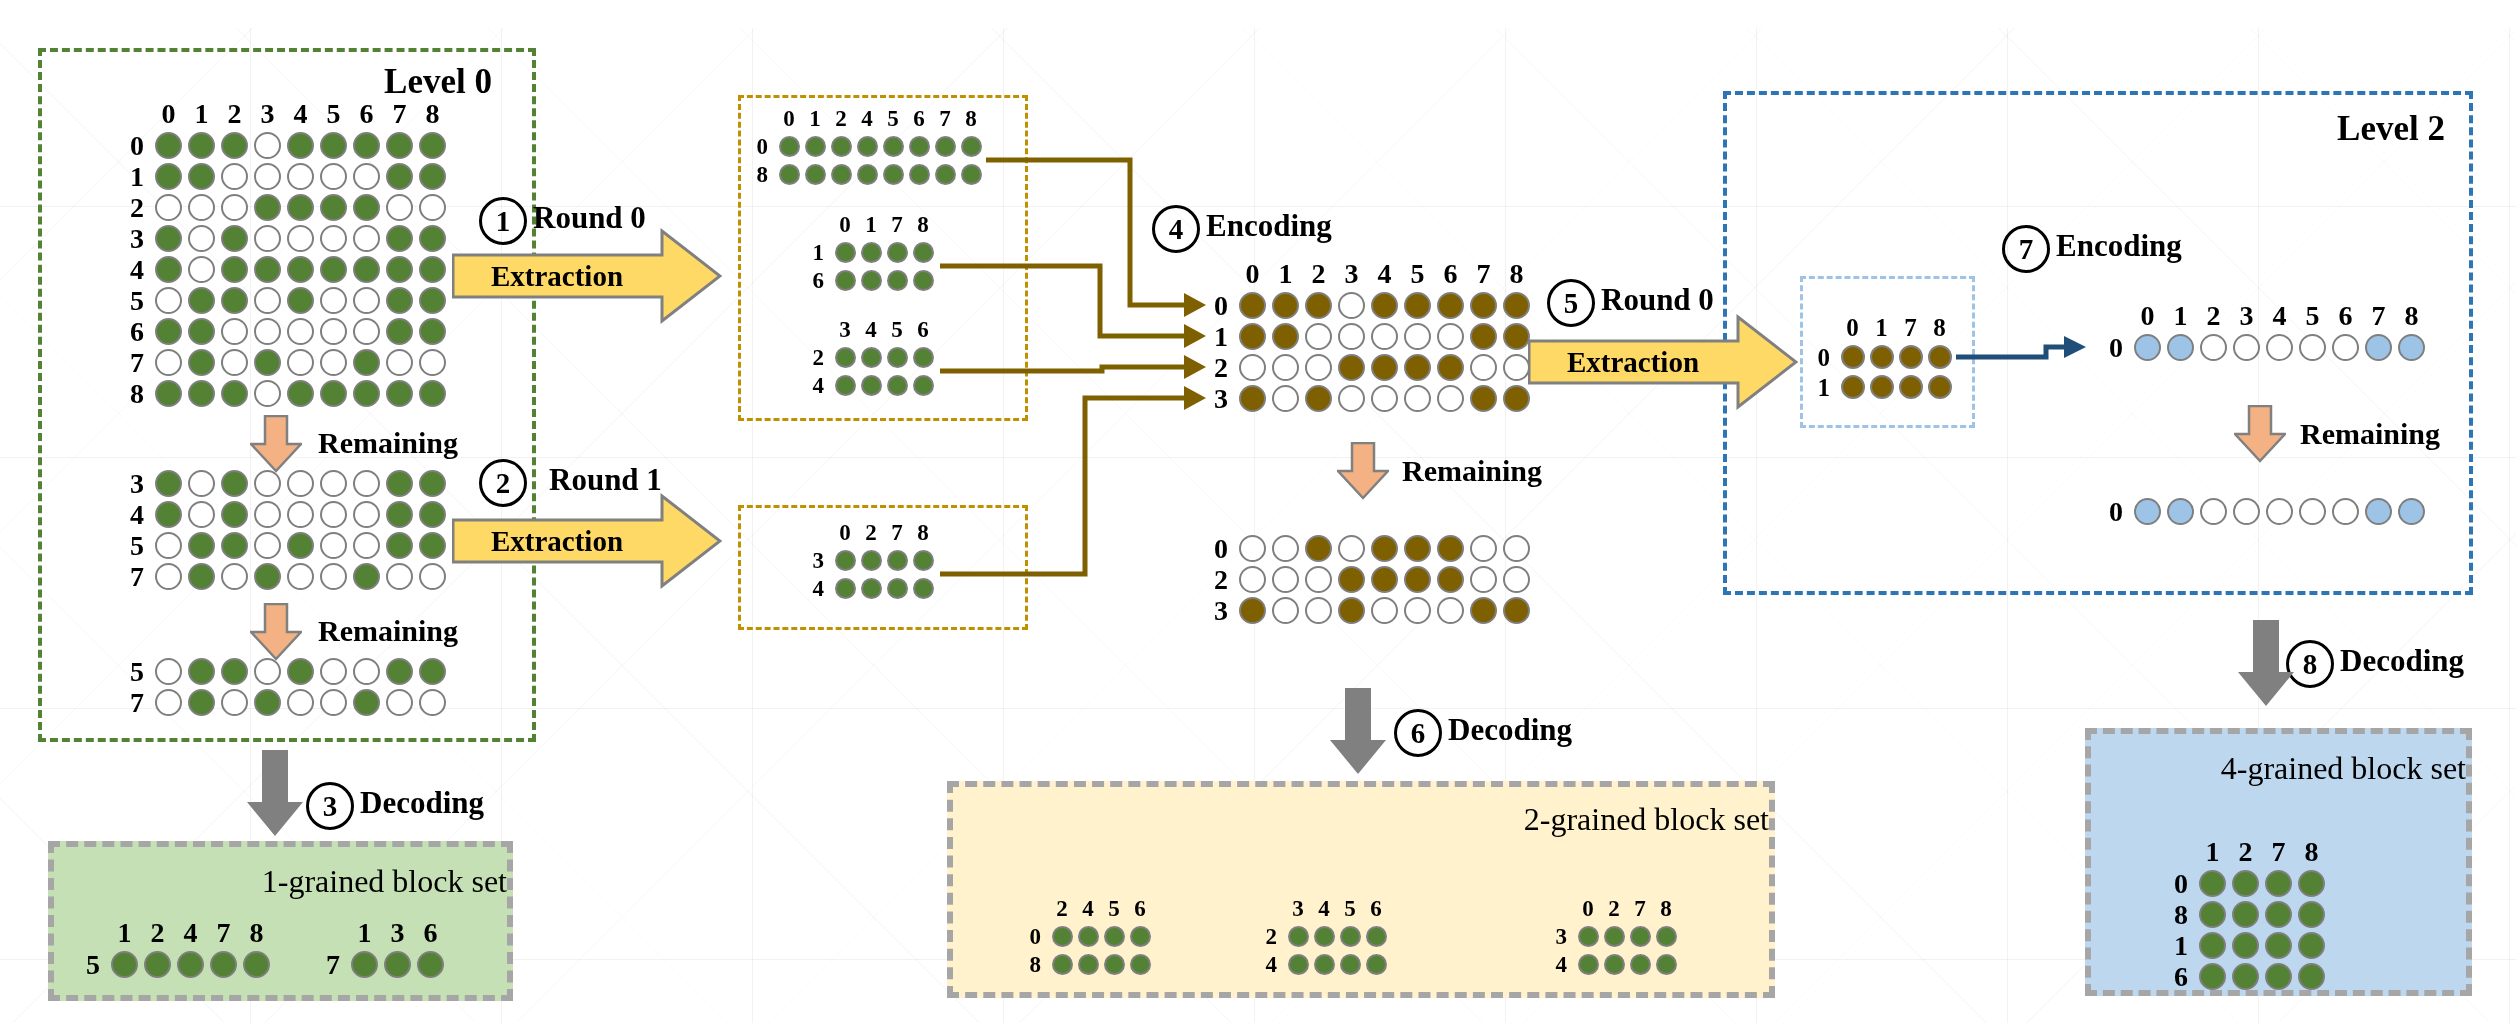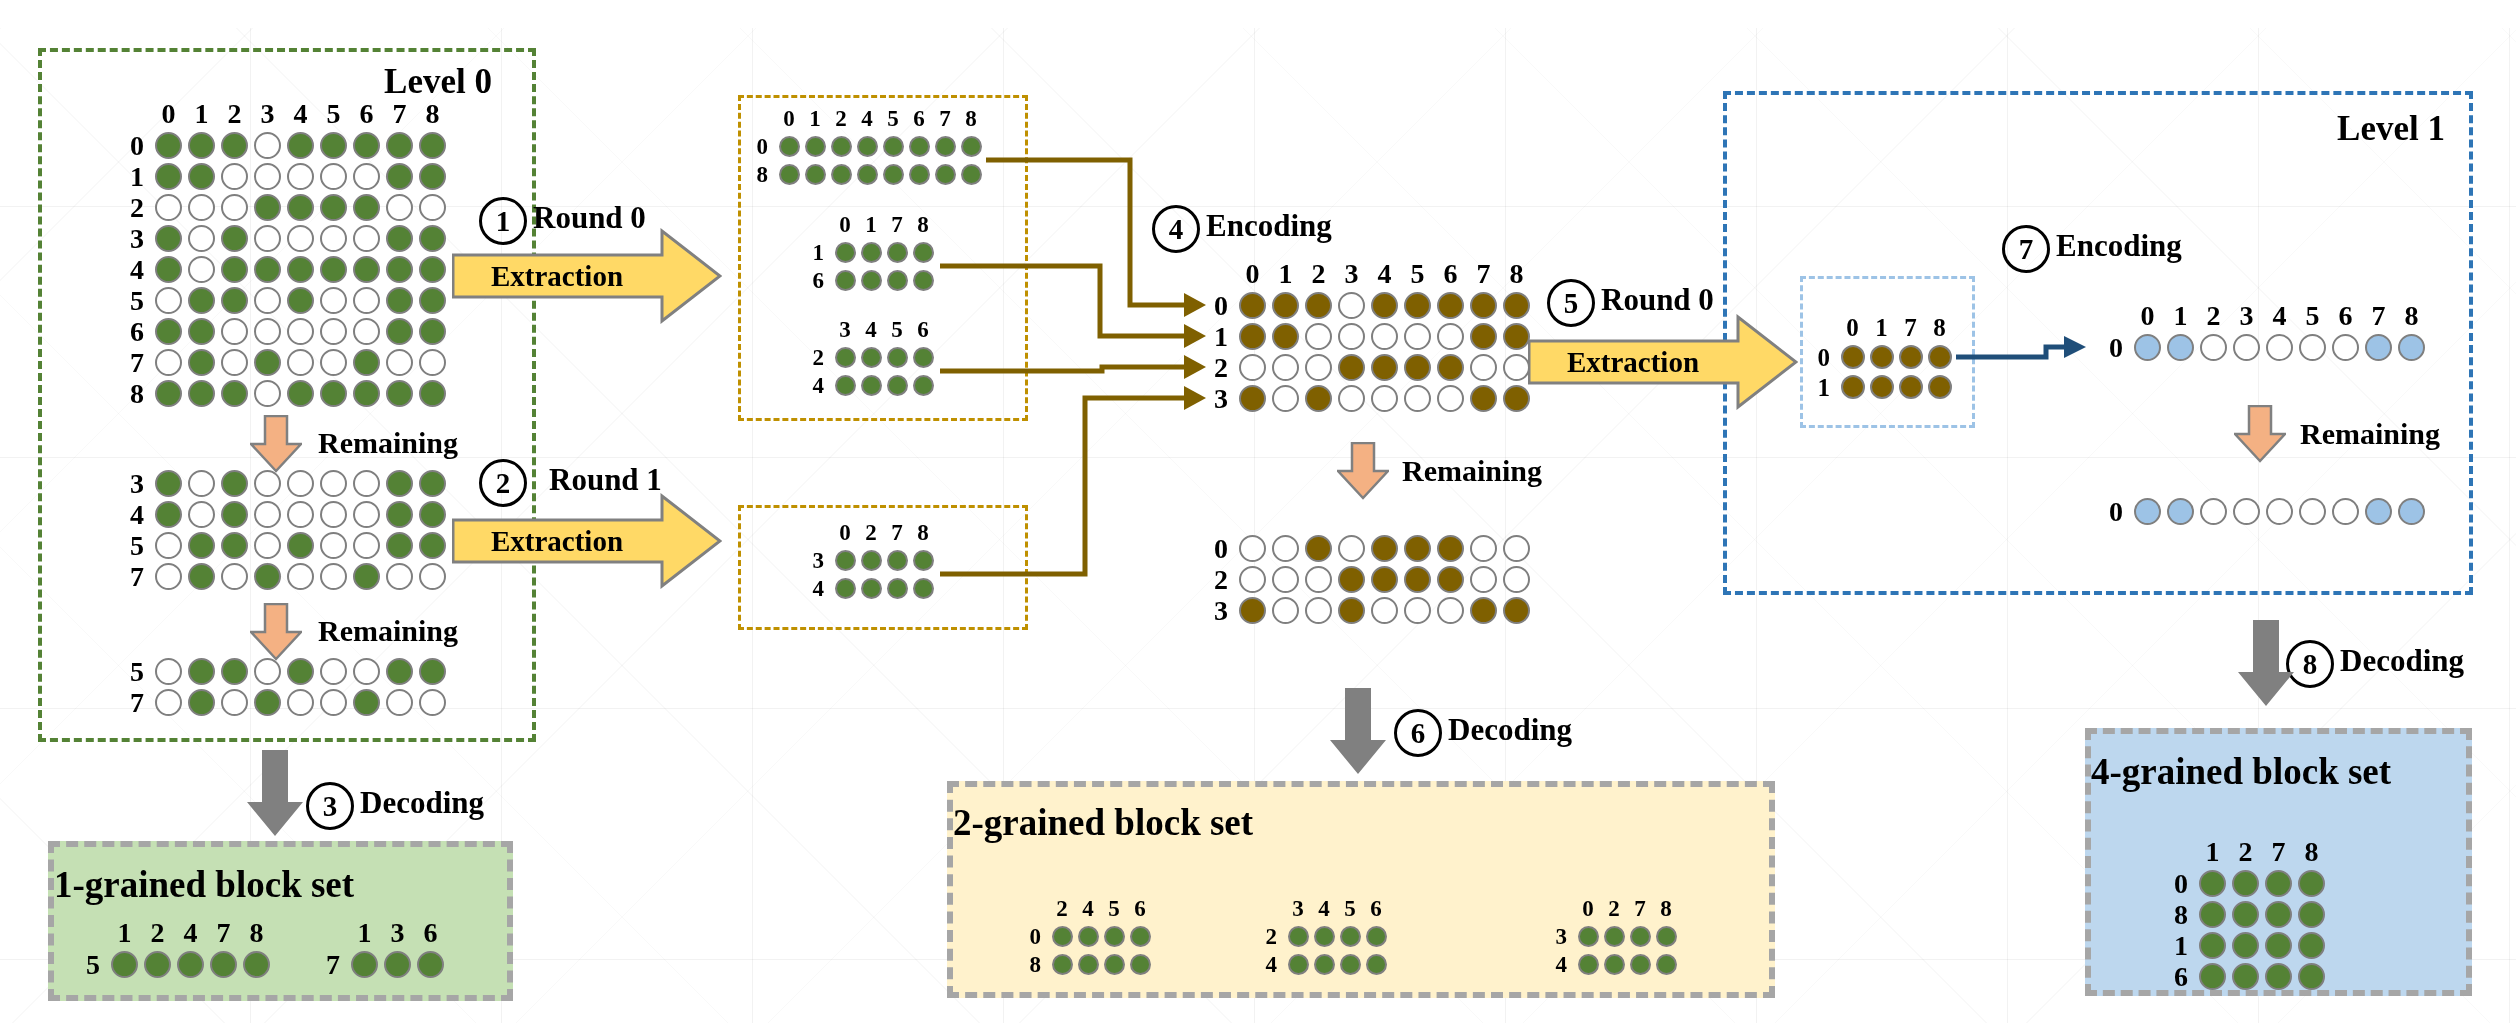--- a/index.html
+++ b/index.html
@@ -20,21 +20,21 @@
   .lvl0{border:4px dashed var(--green);}
   .lvl1{border:4px dashed var(--gold-border);}
   .lvl2{border:4px dashed var(--blue-border);}
   .inner-gold{border:3px dashed var(--gold-border);}
   .inner-blue{border:3px dashed var(--light-blue);}
   .setbox{border:6px dashed var(--set-border);}
   .set1{background:var(--set1-bg);}
   .set2{background:var(--set2-bg);}
   .set4{background:var(--set4-bg);}
   .level-label{position:absolute;font-size:35px;font-weight:bold;}
-  .set-title{position:absolute;left:0;right:0;text-align:left;font-size:37px;font-weight:bold;}
+  .set-title{position:absolute;left:0;right:0;text-align:right;font-size:32px;font-weight:normal;}
   .badge{position:absolute;width:42px;height:42px;border:3px solid #000;border-radius:50%;
          display:flex;align-items:center;justify-content:center;font-size:29px;font-weight:bold;}
   .steptext{position:absolute;height:42px;line-height:42px;font-size:31px;font-weight:bold;white-space:nowrap;}
   .rem-label{position:absolute;font-size:30px;font-weight:bold;white-space:nowrap;}
   .arrow{position:absolute;}
   .arrow-label{position:absolute;left:0;top:0;width:210px;height:96px;display:flex;align-items:center;
                justify-content:center;font-size:29px;font-weight:bold;}
   .yellow-poly{fill:var(--extract-fill);stroke:var(--arrow-stroke);stroke-width:3;}
   .orange-poly{fill:var(--remaining-fill);stroke:var(--arrow-stroke);stroke-width:2.5;}
   .gray-poly{fill:var(--decode-fill);}
@@ -61,21 +61,21 @@
 </style>
 </head>
 <body>
 
 <div class="canvas" id="canvas" style="--green: #548235; --olive: #7F6000; --light-blue: #9DC3E6; --blue-border: #2E75B6; --gold-border: #BF9000; --dot-stroke: #7F7F7F; --extract-fill: #FFD966; --remaining-fill: #F4B183; --decode-fill: #808080; --arrow-stroke: #808080; --connector-olive: #7F6000; --connector-blue: #1F4E79; --set1-bg: #C5E0B4; --set2-bg: #FFF2CC; --set4-bg: #BDD7EE; --set-border: #A6A6A6; --text: #000000;">
 
   <div class="box lvl0" style="left:38px;top:20px;width:498px;height:694px;">
     <div class="level-label" style="right:40px;top:10px;">Level 0</div>
   </div>
   <div class="box lvl2" style="left:1723px;top:63px;width:750px;height:504px;">
-    <div class="level-label" style="right:24px;top:14px;">Level 1</div>
+    <div class="level-label" style="right:24px;top:14px;">Level 2</div>
   </div>
 
   <div class="box inner-gold" style="left:738px;top:67px;width:290px;height:326px;"></div>
   <div class="box inner-gold" style="left:738px;top:477px;width:290px;height:125px;"></div>
   <div class="box inner-blue" style="left:1800px;top:248px;width:175px;height:152px;"></div>
 
   <div class="box setbox set1" style="left:48px;top:813px;width:465px;height:160px;">
     <div class="set-title" style="top:16px;">1-grained block set</div>
   </div>
   <div class="box setbox set2" style="left:947px;top:753px;width:828px;height:217px;">

